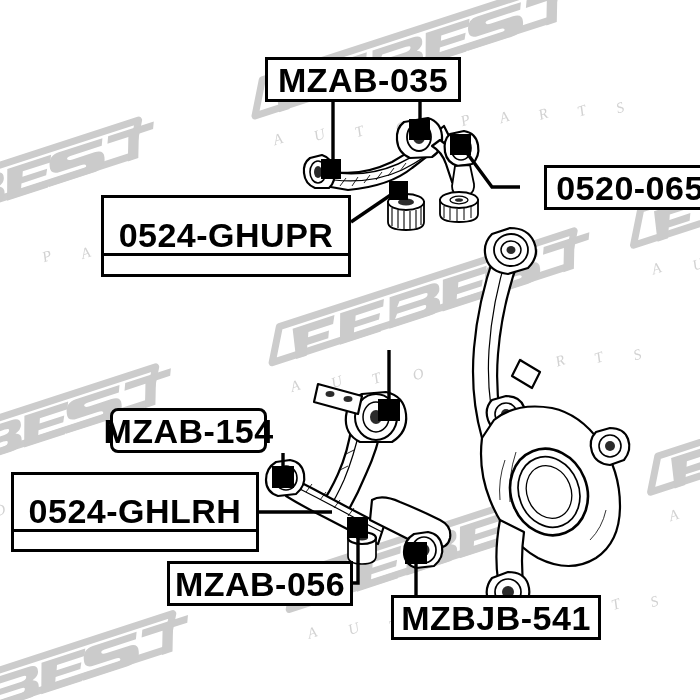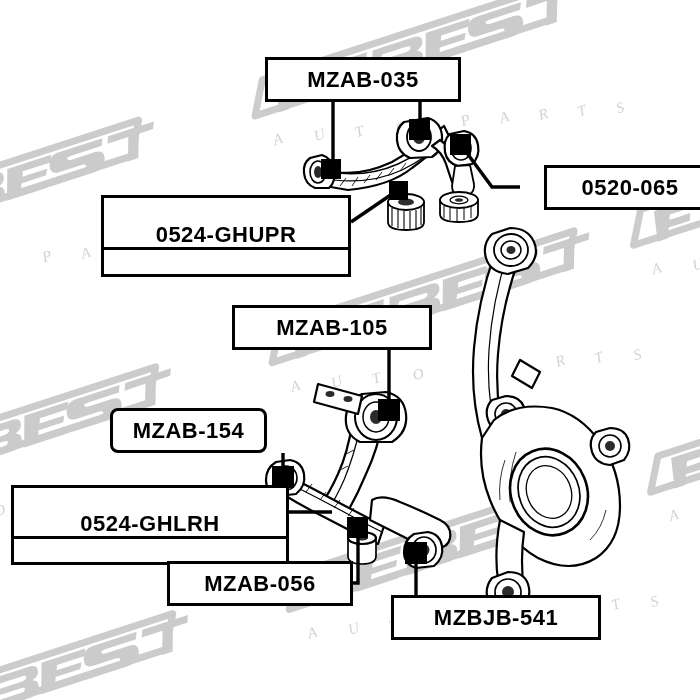--- a/index.html
+++ b/index.html
@@ -40,21 +40,21 @@
     background: #ffffff;
     box-sizing: border-box;
     display: flex;
     flex-direction: column;
     align-items: center;
     justify-content: center;
   }
   .label-text {
     font-family: "Liberation Sans", sans-serif;
     font-weight: bold;
-    font-size: 22px;
+    font-size: 34px;
     letter-spacing: 0.5px;
     color: #000000;
     line-height: 1.0;
     white-space: nowrap;
   }
   .label-box.two-line .label-text {
     padding: 1px 0;
   }
   .label-divider {
     width: 100%;
@@ -311,29 +311,26 @@
 
     <div class="label-box" style="left:544px; top:165px; width:172px; height:45px;">
       <div class="label-text">0520-065</div>
     </div>
 
     <div class="label-box two-line" style="left:101px; top:195px; width:250px; height:82px;">
       <div class="label-text">0524-GHUPR</div>
       <div class="label-divider"></div>
     </div>
 
-    <div class="label-box" style="left:232px; top:305px; width:200px; height:45px;">
-      <div class="label-text">MZAB-105</div>
-    </div>
 
     <div class="label-box" style="left:110px; top:408px; width:157px; height:45px;border-radius:8px;">
       <div class="label-text">MZAB-154</div>
     </div>
 
-    <div class="label-box two-line" style="left:11px; top:472px; width:278px; height:80px;margin-top:13px;">
+    <div class="label-box two-line" style="left:11px; top:472px; width:248px; height:80px;">
       <div class="label-text">0524-GHLRH</div>
       <div class="label-divider"></div>
     </div>
 
     <div class="label-box" style="left:167px; top:561px; width:186px; height:45px;">
       <div class="label-text">MZAB-056</div>
     </div>
 
     <div class="label-box" style="left:391px; top:595px; width:210px; height:45px;align-items:center;">
       <div class="label-text">MZBJB-541</div>

